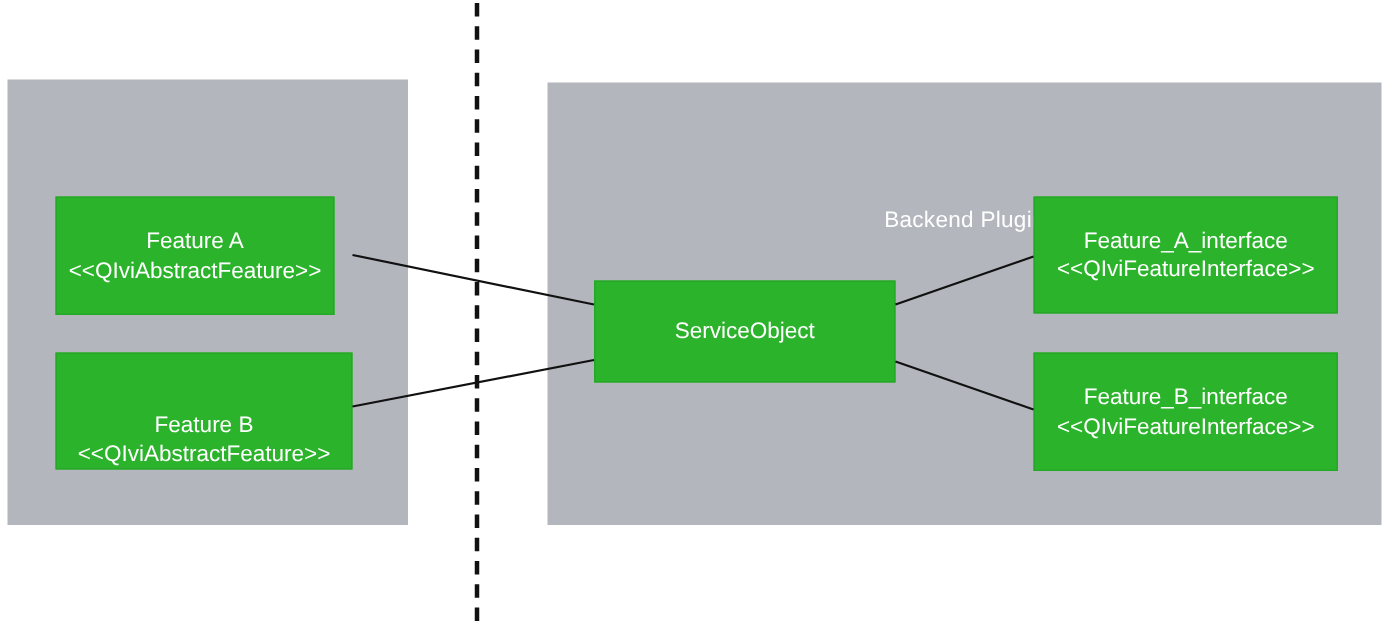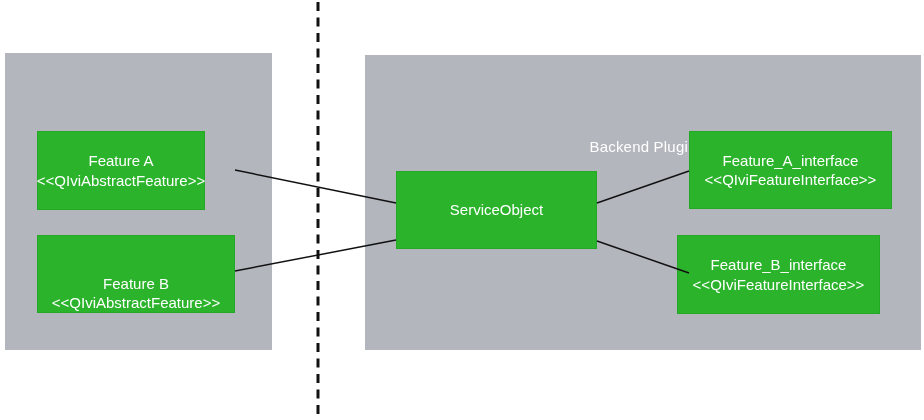--- a/index.html
+++ b/index.html
@@ -62,44 +62,44 @@
   }
 </style>
 </head>
 <body>
 
 <div class="stage">
 
   <div class="group" style="left:5px; top:53px; width:267px; height:297px;">
     <div class="group-label" style="top:85px;">App</div>
 
-    <div class="node" style="left:32px; top:78px; width:168px; height:79px;">
+    <div class="node" style="left:32px; top:78px; width:186px; height:79px;">
       <div>Feature A</div>
       <div class="stereotype">&lt;&lt;QIviAbstractFeature&gt;&gt;</div>
     </div>
 
     <div class="node" style="left:32px; top:182px; width:198px; height:78px;justify-content:flex-end;">
       <div>Feature B</div>
       <div class="stereotype">&lt;&lt;QIviAbstractFeature&gt;&gt;</div>
     </div>
   </div>
 
   <div class="group" style="left:365px; top:55px; width:556px; height:295px;">
     <div class="group-label" style="top:83px;">Backend Plugin</div>
 
-    <div class="node" style="left:31px; top:116px; width:201px; height:78px;">
+    <div class="node" style="left:31px; top:132px; width:201px; height:68px;">
       <div>ServiceObject</div>
     </div>
 
     <div class="node" style="left:324px; top:76px; width:203px; height:78px;text-align:right;">
       <div>Feature_A_interface</div>
       <div class="stereotype">&lt;&lt;QIviFeatureInterface&gt;&gt;</div>
     </div>
 
-    <div class="node" style="left:312px; top:180px; width:203px; height:79px;">
+    <div class="node" style="left:324px; top:180px; width:203px; height:79px;">
       <div>Feature_B_interface</div>
       <div class="stereotype">&lt;&lt;QIviFeatureInterface&gt;&gt;</div>
     </div>
   </div>
 
   <svg class="overlay" viewBox="0 0 924 420">
     <line class="separator" x1="318" y1="2" x2="318" y2="420" stroke-dasharray="9 6.5"></line>
     <line class="connector" x1="235" y1="170" x2="396" y2="203"></line>
     <line class="connector" x1="235" y1="271" x2="396" y2="240"></line>
     <line class="connector" x1="597" y1="203" x2="689" y2="171"></line>

